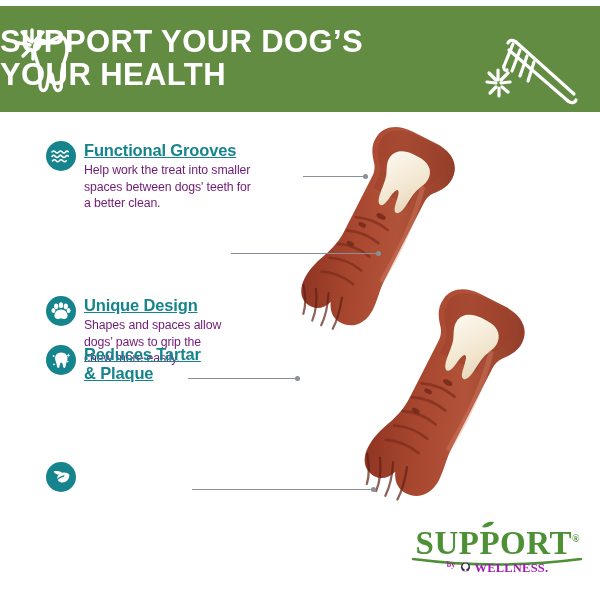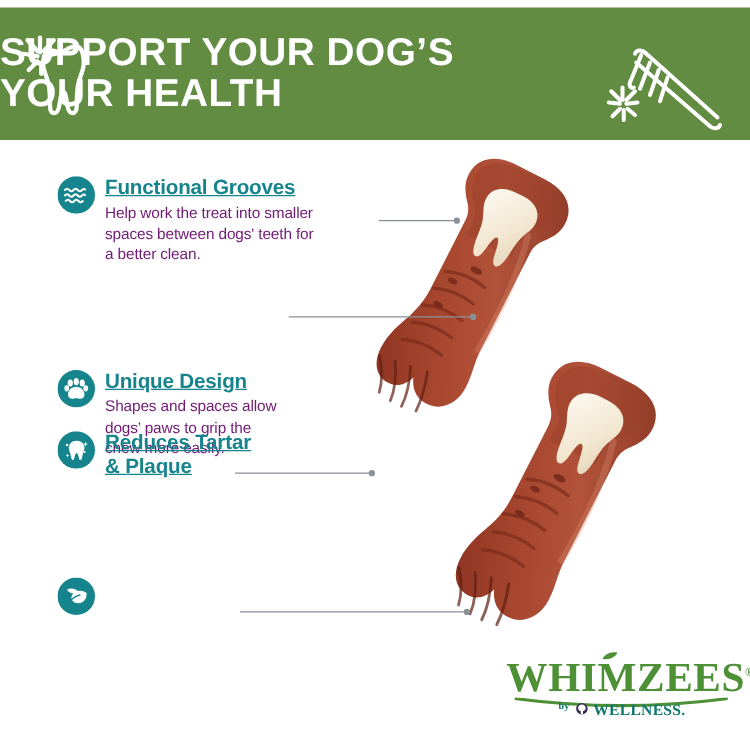--- a/index.html
+++ b/index.html
@@ -112,21 +112,21 @@
     letter-spacing:0.5px;
     line-height:1;
     text-align:center;
     white-space:nowrap;
   }
   #logo-reg{font-size:10px;vertical-align:super;letter-spacing:0;}
   #logo-sub{
     position:relative;
     margin-top:1px;
     text-align:center;
-    color:#0f766e;
+    color:#a21caf;
     font-family:"Liberation Serif", serif;
     font-weight:bold;
     font-size:12.5px;
     letter-spacing:0.2px;
     line-height:1;
     white-space:nowrap;
   }
   #logo-by{font-size:8px;vertical-align:super;}
 </style>
 </head>
@@ -410,21 +410,21 @@
           <path d="M7.9 9.3c3.8-1.1 7.6 0 9.4 2.6-2.9 1.4-5.6 1.1-7.3.1-1.5-.9-2.3-1.9-2.1-2.7z"></path>
           <path d="M23.3 12.6c-1.3-1.4-4.2-2.6-7.4-1.7-3.3.9-5 3.4-4.7 5.7.2 1.9 1.7 3.4 3.9 3.8 3.3.6 6.1-1.1 7.4-3.7.7-1.4.9-2.9.8-4.1z"></path>
           <path d="M8.1 21.6c2-3.6 5.6-6.4 9.8-7.7" stroke="#16848c" stroke-width="1.2" fill="none" stroke-linecap="round"></path>
         </g>
       </svg>
     </span>
   </div>
 
   <div id="logo">
     <div id="logo-word">
-      <span>WHIMZEES</span><span id="logo-reg">®</span>
+      <span>SUPPORT</span><span id="logo-reg">®</span>
       <svg width="185" height="9" viewBox="0 0 185 9" style="position:absolute;left:0;top:31px;">
         <path d="M8 1 Q92 12 176 1" stroke="#4d9036" stroke-width="2.6" fill="none" stroke-linecap="round"></path>
       </svg>
       <svg width="16" height="13" viewBox="0 0 16 13" style="position:absolute;left:75px;top:-6px;">
         <path d="M14 1C9 0 4 2 2 6c3 1 6 0 8-1 2-1 3-2 4-4z" fill="#4d9036"></path>
       </svg>
     </div>
     <div id="logo-sub">
       <span id="logo-by">by</span><svg width="15" height="12" viewBox="0 0 15 12" style="vertical-align:-2px;margin:0 2px;">
         <circle cx="7.5" cy="5" r="4.6" fill="#3b2b57"></circle>

